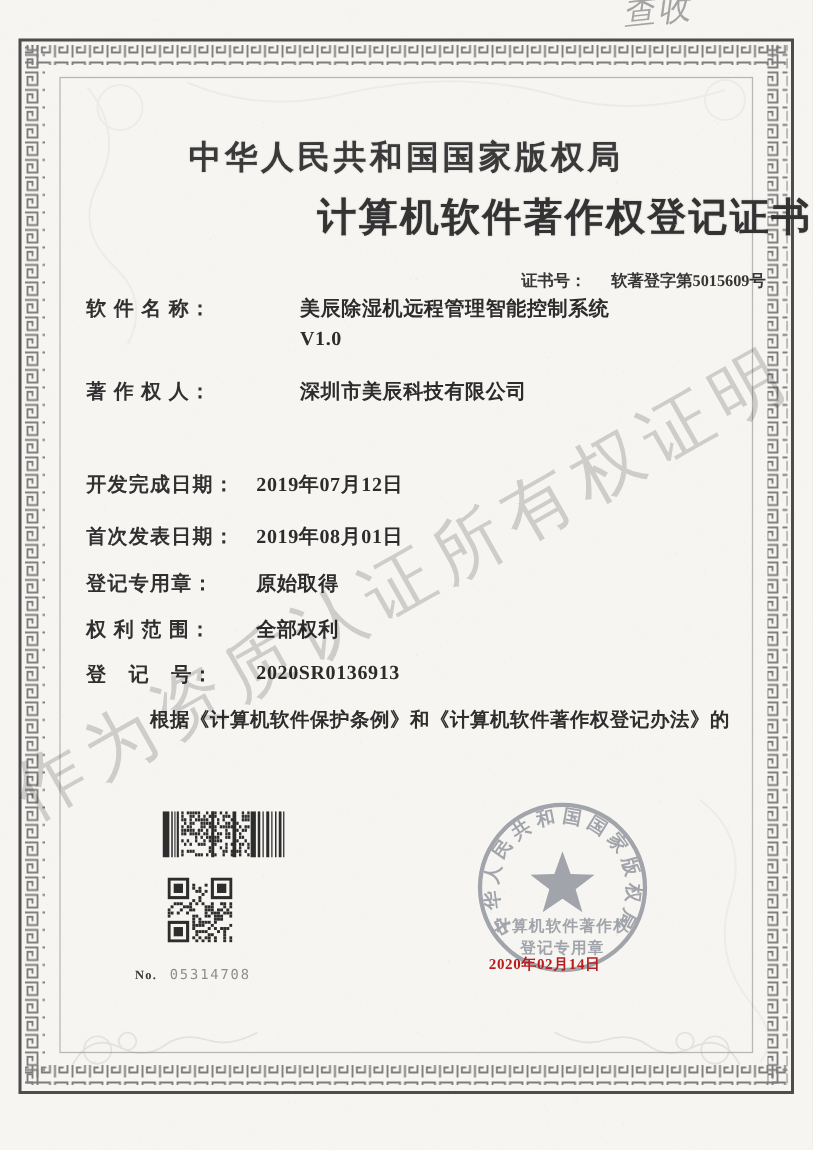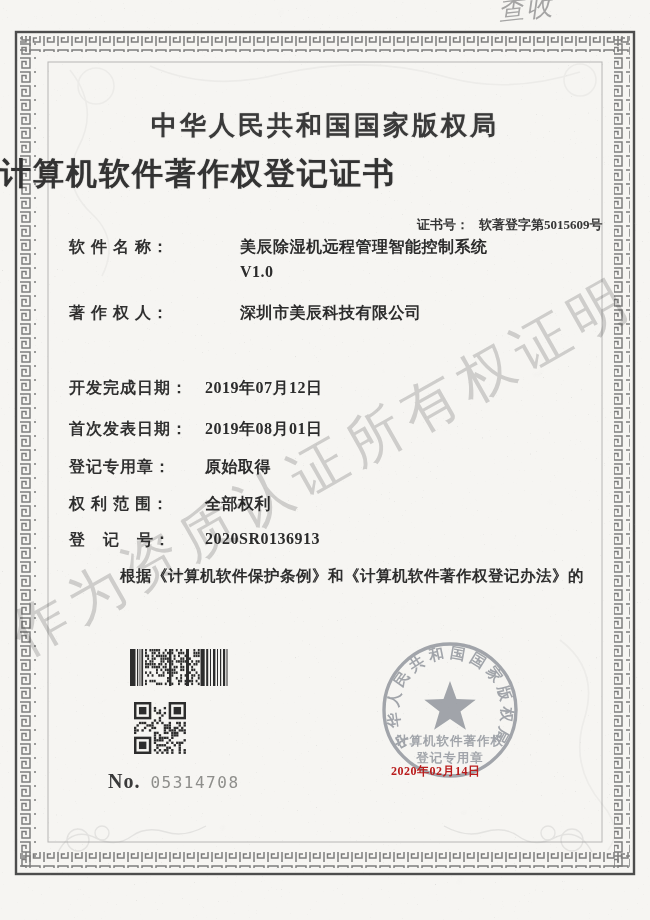--- a/index.html
+++ b/index.html
@@ -11,47 +11,47 @@
   }
   
   .border-svg{position:absolute;left:0;top:0;z-index:4;}
   
   .authority{
     position:absolute;left:0;right:0;top:108px;text-align:center;
     font-size:26px;font-weight:700;letter-spacing:3px;color:#3a3a3a;
     text-shadow:0 0 1px rgba(50,50,50,.45);z-index:10;
   }
   .cert-title{
-    position:absolute;left:0;right:0;top:153px;text-align:left;
+    position:absolute;left:0;right:0;top:153px;text-align:right;
     font-size:31px;font-weight:700;letter-spacing:2px;color:#333;
     text-shadow:0 0 1px rgba(40,40,40,.5);z-index:10;
   }
   .cert-no{
     position:absolute;left:404px;top:200px;z-index:10;
     font-size:13px;font-weight:700;color:#363636;white-space:pre;
   }
-  .cert-no .num{margin-left:10px;}
+  .cert-no .num{margin-left:20px;}
   
   .row{position:absolute;left:0;width:650px;z-index:10;font-weight:700;font-size:16px;}
   .row .lbl{position:absolute;left:69px;white-space:pre;color:#303030;letter-spacing:1px;}
   .row .val{position:absolute;white-space:pre;color:#2c2c2c;letter-spacing:0.5px;}
   .v240{left:240px;}
   .v205{left:205px;}
   
   .stmt{position:absolute;z-index:10;font-size:15.5px;font-weight:700;color:#2e2e2e;letter-spacing:0.5px;white-space:pre;}
   #stmt1{left:120px;top:566px;}
   #stmt2{left:85px;top:607px;}
   
   #bc{position:absolute;left:130px;top:649px;z-index:10;fill:#1d1d1d;opacity:.92;}
   #qr{position:absolute;left:134px;top:702px;z-index:10;fill:#1d1d1d;opacity:.92;}
   
   .serial{position:absolute;left:108px;top:770px;z-index:10;}
-  .serial .no-lbl{font-size:20px;font-weight:700;color:#3a3a3a;letter-spacing:1px;}
+  .serial .no-lbl{font-size:10px;font-weight:700;color:#3a3a3a;letter-spacing:1px;}
   .serial .no-num{
-    font-family:"DejaVu Sans Mono", monospace;font-size:16px;color:#8e8e8b;
+    font-family:"DejaVu Sans Mono", monospace;font-size:11px;color:#8e8e8b;
     letter-spacing:1.5px;margin-left:10px;
   }
   
   .seal{position:absolute;left:375px;top:638px;z-index:11;filter:blur(.2px);}
   .issue-date{
     position:absolute;left:391px;top:763px;z-index:12;
     font-size:12px;font-weight:700;letter-spacing:0.5px;color:#b91c1c;white-space:pre;
   }
   
   .watermark{

